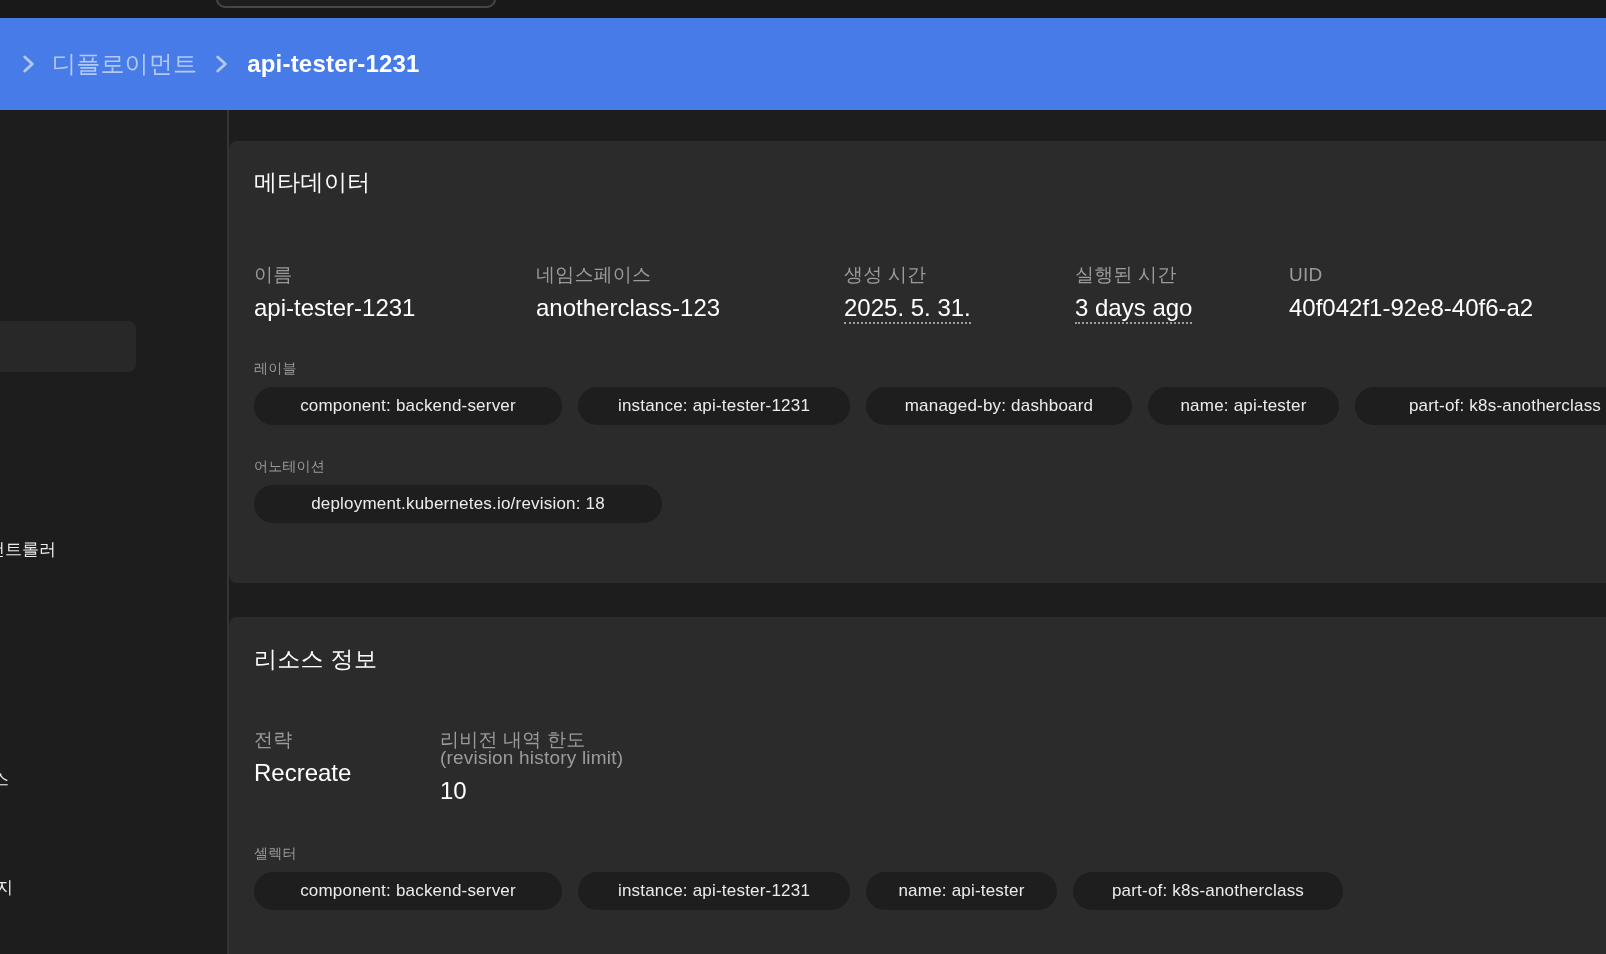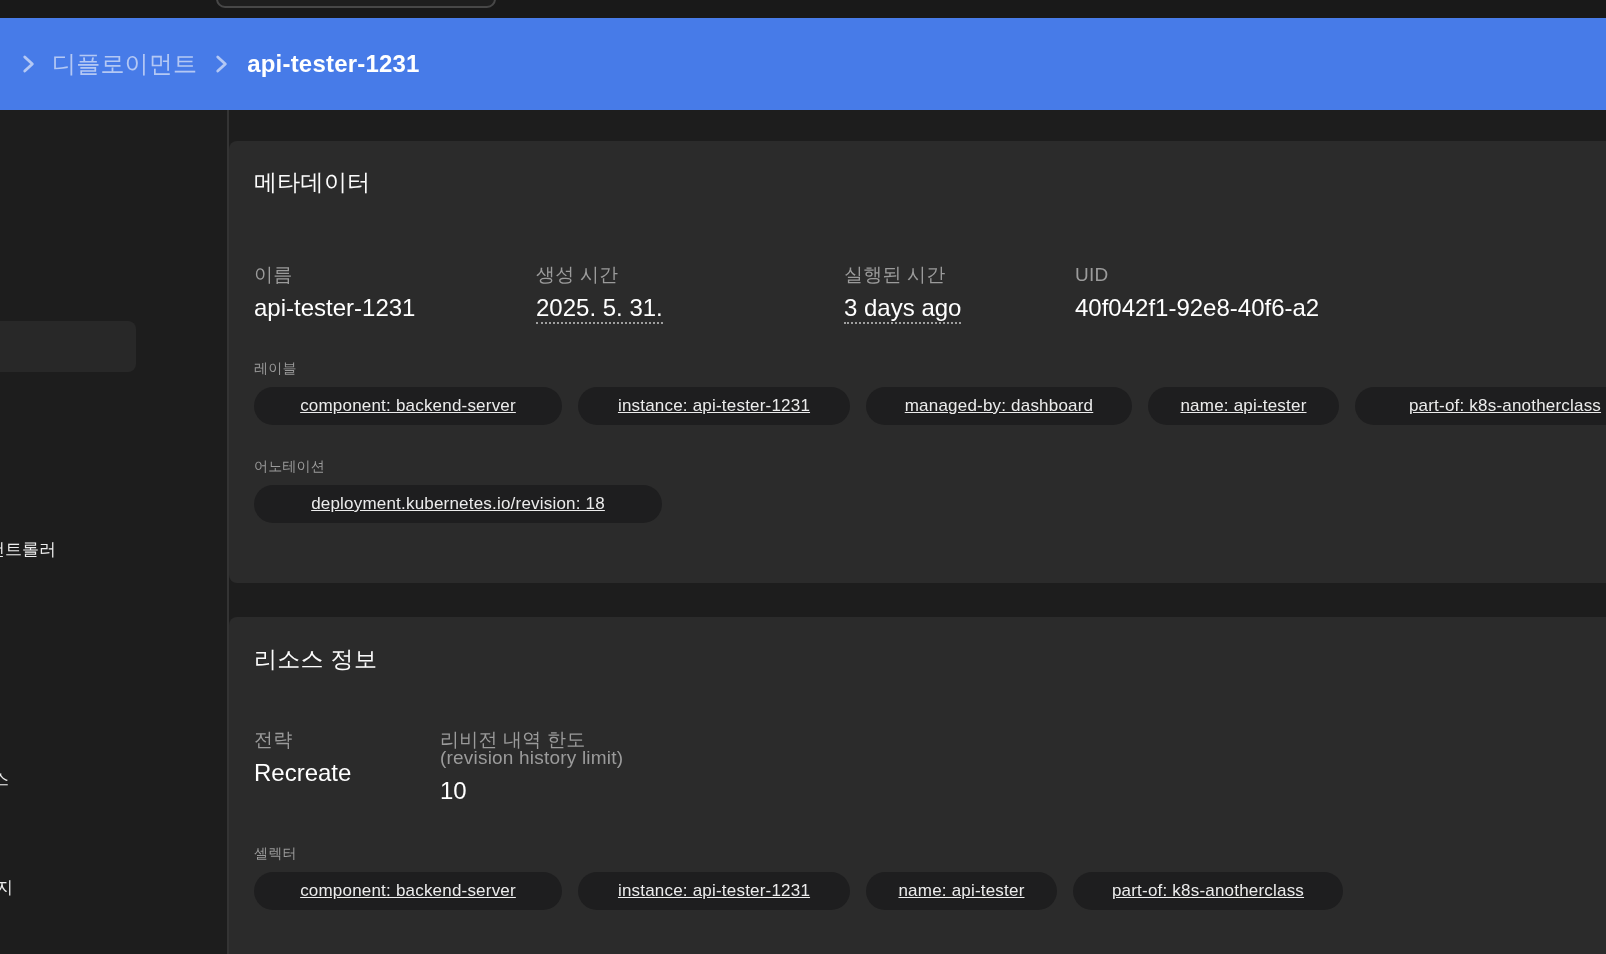--- a/index.html
+++ b/index.html
@@ -81,21 +81,21 @@
 
   .sec-label { color: #9b9b9b; font-size: 14px; letter-spacing: 0.2px; }
   .card.metadata .sec-label.labels      { margin-top: 37px; }
   .card.metadata .sec-label.annotations { margin-top: 33px; }
   .card.resource .sec-label.selector    { margin-top: 39px; }
 
   .chip-row { display: flex; gap: 16px; margin-top: 9px; white-space: nowrap; }
   .chip {
     height: 38px; line-height: 38px; border-radius: 19px;
     background: #1e1e1f; color: #ececec; font-size: 17px;
-    padding: 0 18px; text-align: center; flex: 0 0 auto; letter-spacing: 0.2px; text-decoration: underline;
+    padding: 0 18px; text-align: center; flex: 0 0 auto; letter-spacing: 0.2px;
   }
   .row-labels   .chip:nth-child(1) { min-width: 308px; }
   .row-labels   .chip:nth-child(2) { min-width: 272px; }
   .row-labels   .chip:nth-child(3) { min-width: 266px; }
   .row-labels   .chip:nth-child(4) { min-width: 191px; }
   .row-labels   .chip:nth-child(5) { min-width: 300px; }
   .row-annot    .chip:nth-child(1) { min-width: 408px; }
   .row-selector .chip:nth-child(1) { min-width: 308px; }
   .row-selector .chip:nth-child(2) { min-width: 272px; }
   .row-selector .chip:nth-child(3) { min-width: 191px; }
@@ -127,20 +127,24 @@
 </div>
 <div class="v-divider"></div>
 
 <div class="card metadata">
   <div class="card-title">메타데이터</div>
 
   <div class="fields">
     <div>
       <div class="f-label">이름</div>
       <div class="f-value">api-tester-1231</div>
+    </div>
+    <div>
+      <div class="f-label">네임스페이스</div>
+      <div class="f-value">anotherclass-123</div>
     </div>
     <div>
       <div class="f-label">생성 시간</div>
       <div class="f-value"><span class="dotted">2025. 5. 31.</span></div>
     </div>
     <div>
       <div class="f-label">실행된 시간</div>
       <div class="f-value"><span class="dotted">3 days ago</span></div>
     </div>
     <div>

